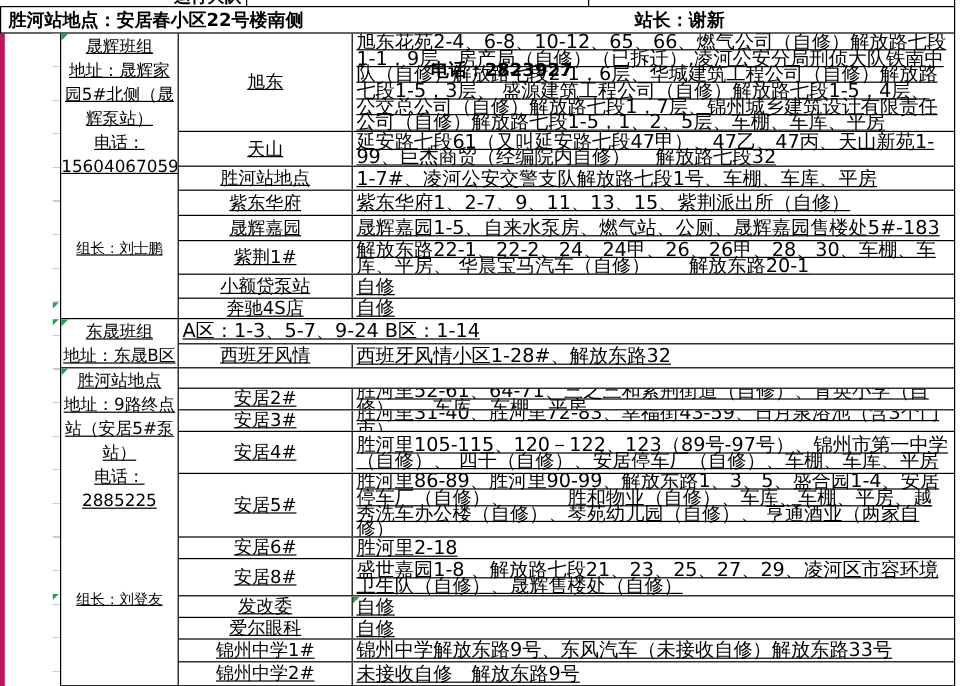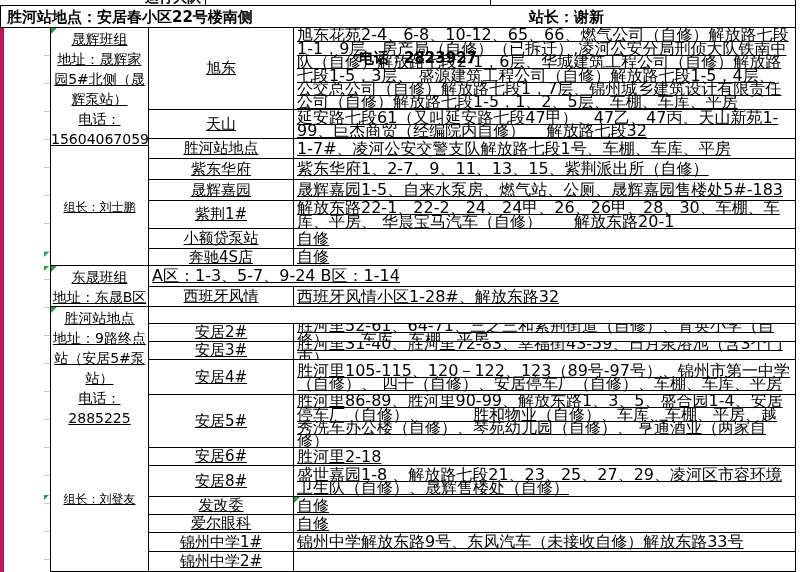--- a/index.html
+++ b/index.html
@@ -218,20 +218,23 @@
                 </div>
             </div>
             <div class="row" style="height:19px">
               <div class="acell">锦州中学1#</div>
               <div class="adcell">
                   <span>锦州中学解放东路9号、东风汽车（未接收自修）解放东路33号</span>
                 </div>
             </div>
             <div class="row" style="height:20px">
               <div class="acell">锦州中学2#</div>
+              <div class="adcell">
+                  <span>未接收自修　解放东路9号</span>
+                </div>
             </div>
           </div>
         </div>
 
       </div>
     </div>
   </div>
 </div>
 
 </body></html>

